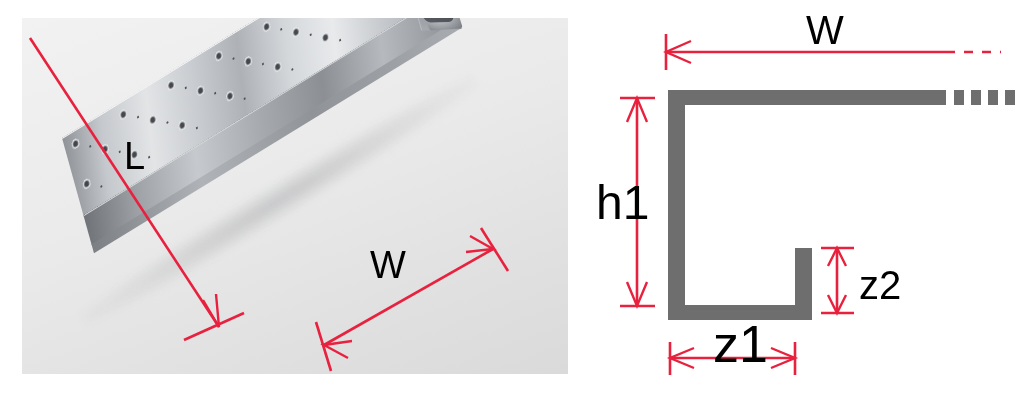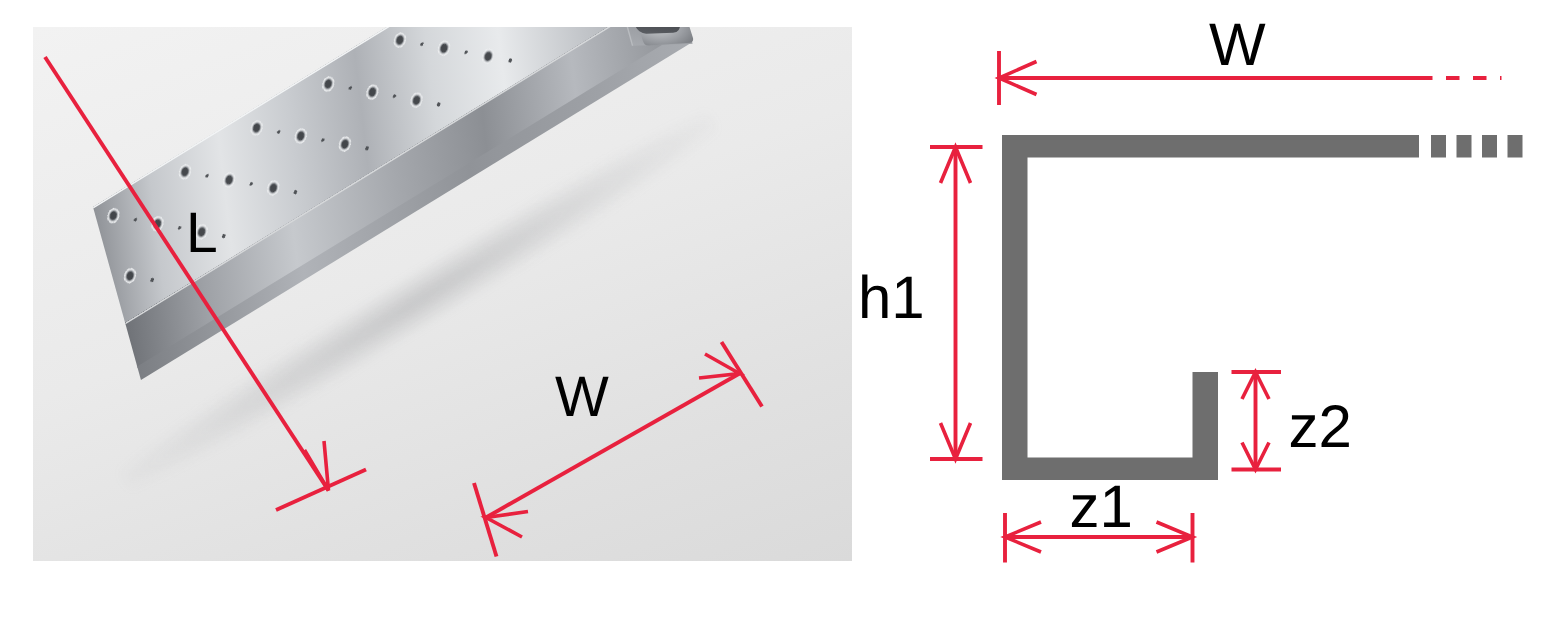--- a/index.html
+++ b/index.html
@@ -203,18 +203,18 @@
     <div class="bar" style="left:668px;top:305px;width:144px;height:15px;"></div>
 
     <div class="bar" style="left:795px;top:248px;width:17px;height:72px;"></div>
   </div>
 
   <div class="ann">
     <div class="lbl" style="left:124px;top:137px;font-size:38px;">L</div>
     <div class="lbl" style="left:370px;top:246px;font-size:38px;">W</div>
 
     <div class="lbl" style="left:806px;top:10px;font-size:40px;">W</div>
-    <div class="lbl" style="left:572px;top:179px;font-size:40px;">h1</div>
-    <div class="lbl" style="left:713px;top:318px;font-size:40px;">z1</div>
+    <div class="lbl" style="left:596px;top:179px;font-size:48px;">h1</div>
+    <div class="lbl" style="left:713px;top:318px;font-size:52px;">z1</div>
     <div class="lbl" style="left:859px;top:265px;font-size:40px;">z2</div>
   </div>
 
 </div>
 
 </body></html>

